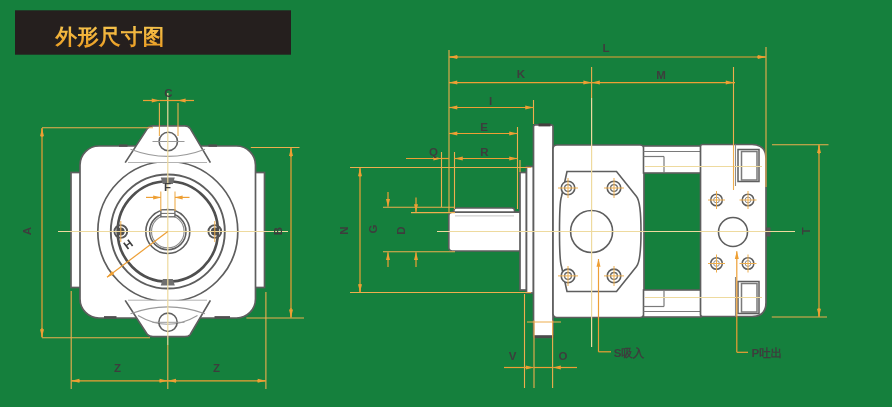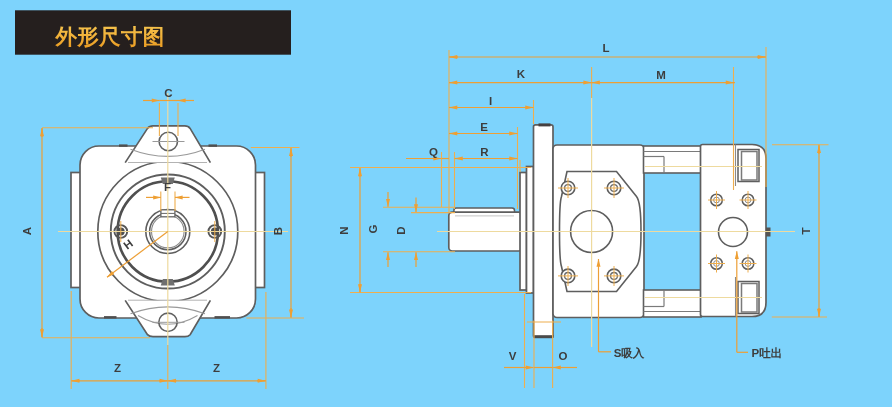--- a/index.html
+++ b/index.html
@@ -1,16 +1,16 @@
 <!DOCTYPE html>
 <html><head>
 <meta charset="utf-8">
 <style>
   html,body{margin:0;padding:0;background:#fff;}
-  #page{position:relative;width:892px;height:407px;background:#7dd3fc;overflow:hidden;font-family:"Liberation Sans",sans-serif;}
+  #page{position:relative;width:892px;height:407px;background:#15803d;overflow:hidden;font-family:"Liberation Sans",sans-serif;}
   svg{position:absolute;top:0;left:0;}
   text{font-family:"Liberation Sans",sans-serif;}
 </style>
 </head>
 <body>
 <div id="page">
 <svg width="892" height="407" viewBox="0 0 892 407">
 <defs>
   <linearGradient id="gold" x1="0" y1="0" x2="0" y2="1">
     <stop offset="0" stop-color="#f6c54f"></stop>

